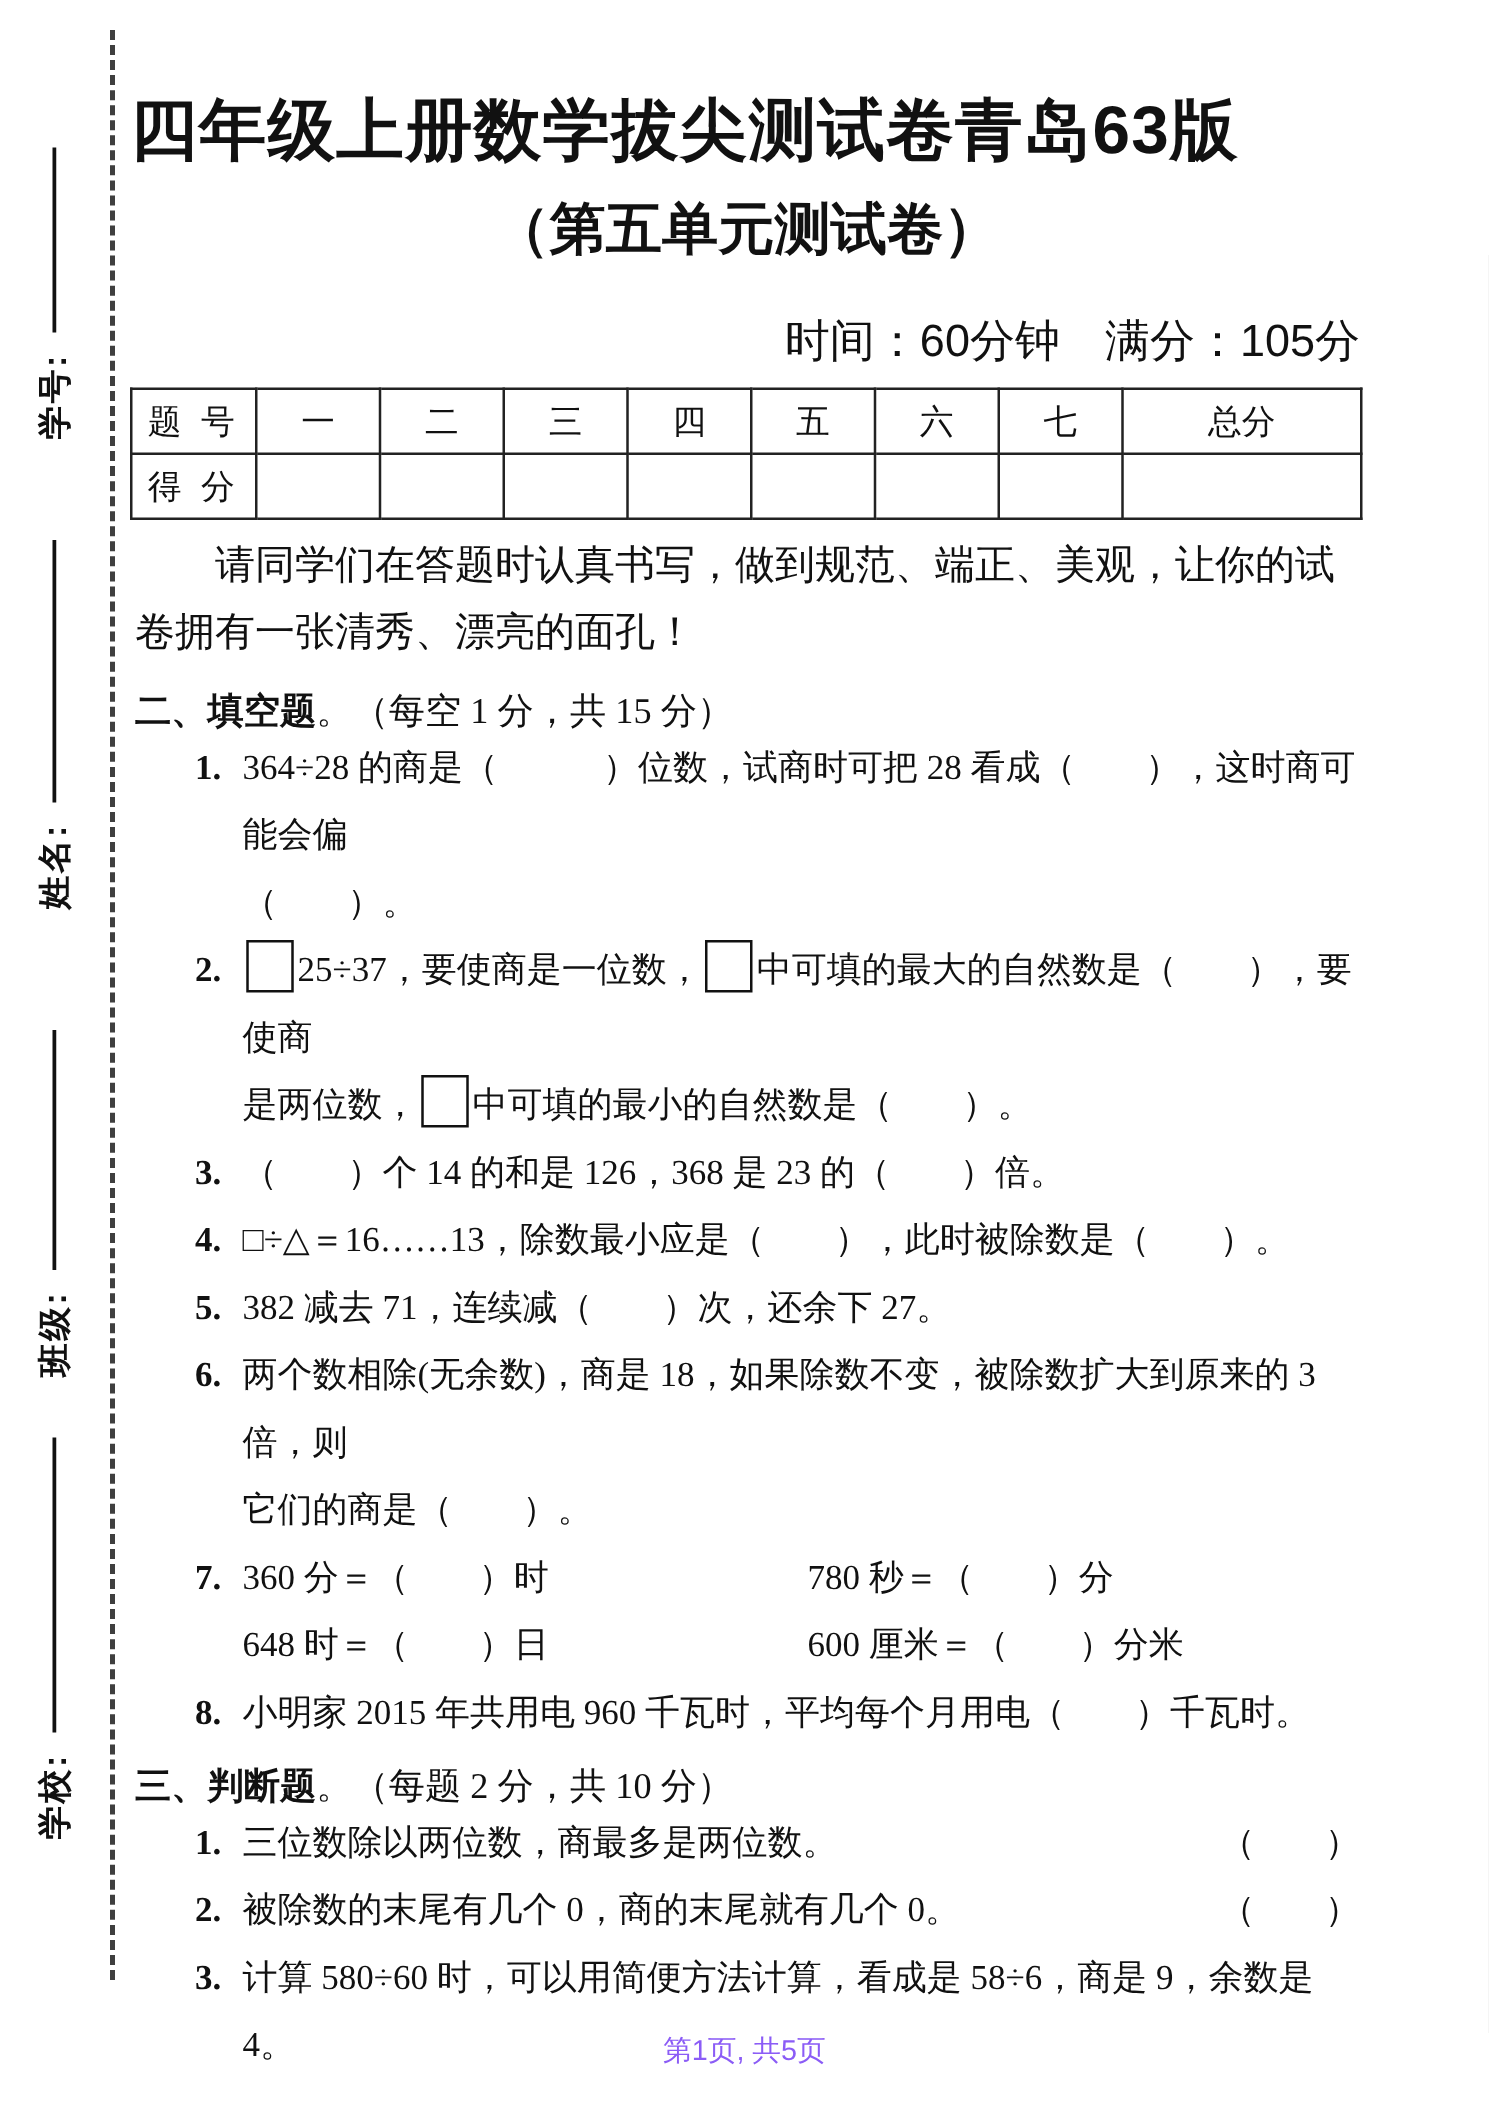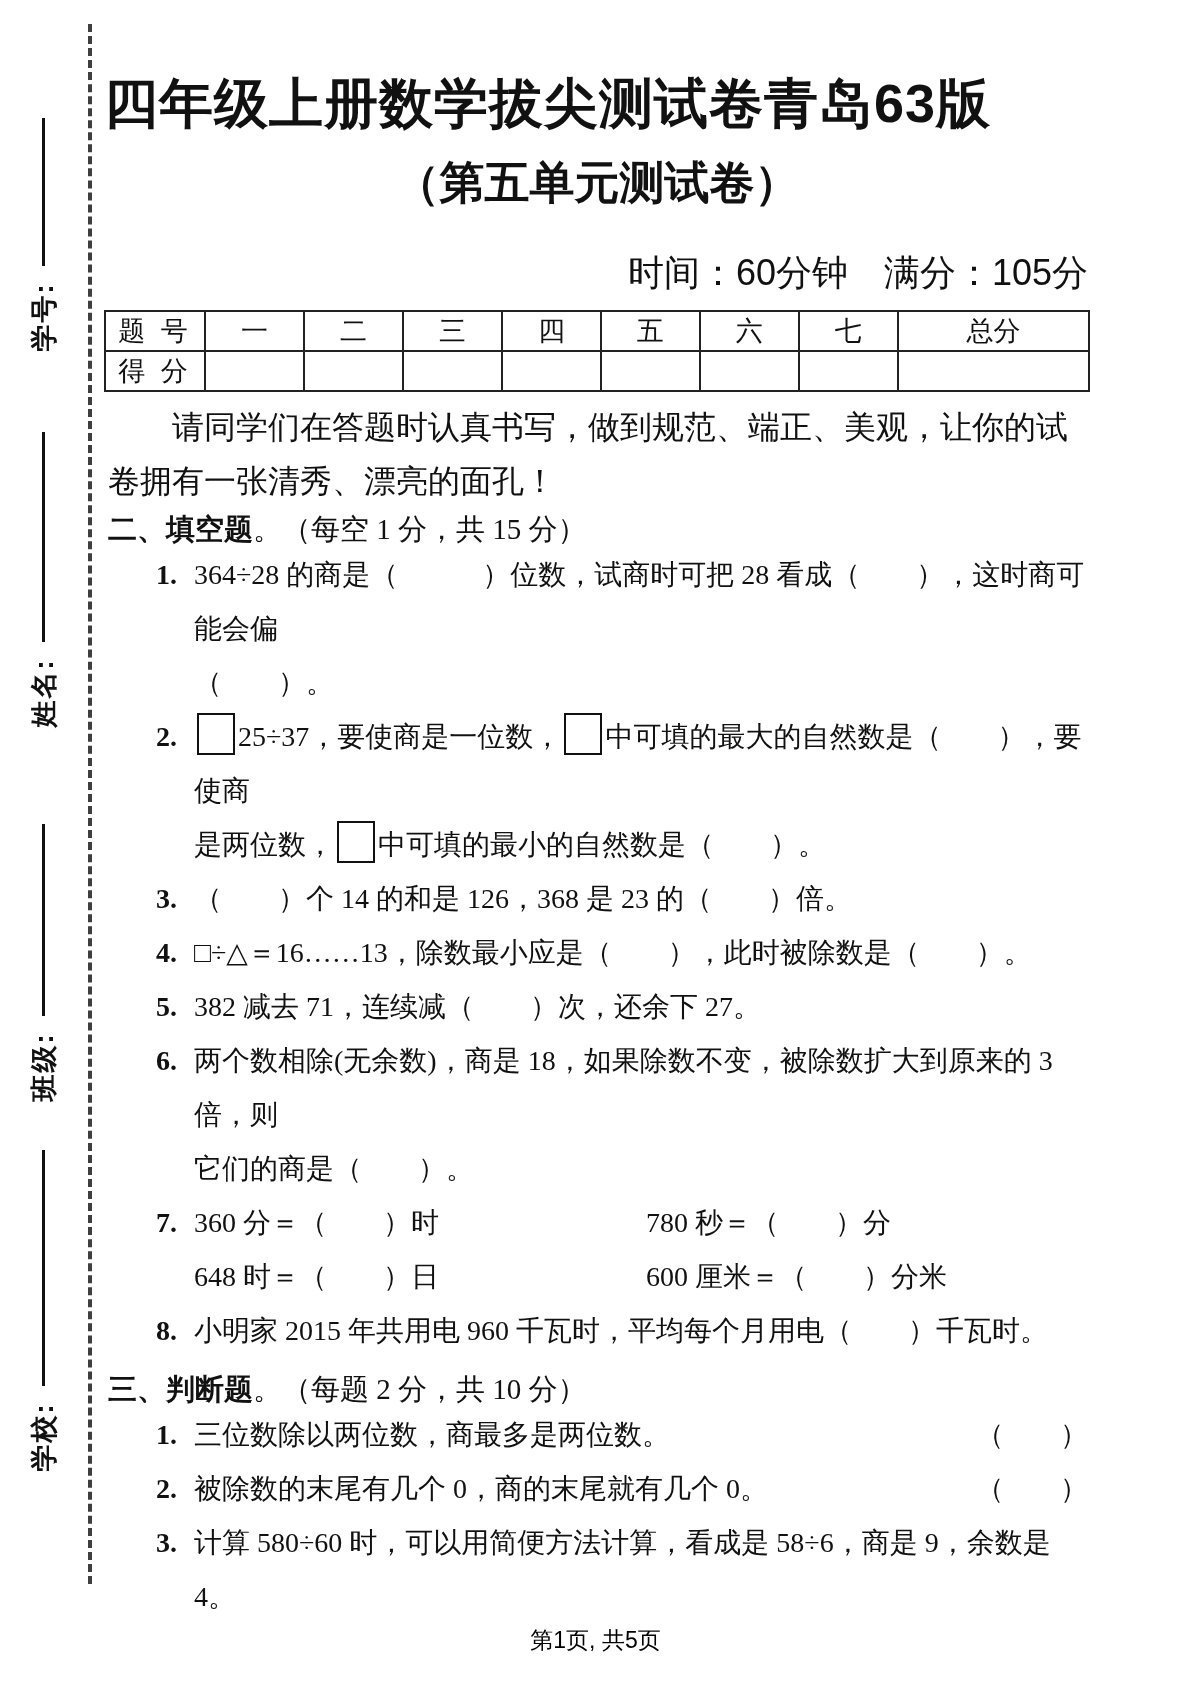--- a/index.html
+++ b/index.html
@@ -43,21 +43,21 @@
     font-family: "Liberation Sans", "DejaVu Sans", sans-serif;
     font-weight: bold; font-size: 45px;
   }
   .meta {
     margin-top: 36px; text-align: right; padding-right: 2px;
     font-family: "Liberation Sans", "DejaVu Sans", sans-serif;
     font-size: 36px;
   }
   table.score { width: 100%; border-collapse: collapse; margin-top: 12px; }
   table.score td {
-    border: 2px solid #222; height: 40px; text-align: center; vertical-align: middle;
+    border: 2px solid #222; height: 52px; text-align: center; vertical-align: middle;
     font-size: 27px; font-family: "Liberation Sans", "DejaVu Sans", sans-serif;
   }
   table.score td.label-cell { width: 100px; letter-spacing: 4px; }
 
   .sec-heading { margin-top: 28px; font-size: 29px; line-height: 38px; padding-left: 4px; }
   .sec-heading .hb { font-family: "Liberation Sans", "DejaVu Sans", sans-serif; font-weight: bold; }
   .sec-heading .hr { font-family: "Liberation Serif", "DejaVu Serif", serif; font-weight: normal; }
 
   .para { margin-top: 8px; padding-left: 4px; font-size: 32px; line-height: 54px; text-indent: 2em; }
 
@@ -68,21 +68,21 @@
     border: 2px solid #111; vertical-align: -9px; margin: 0 3px;
   }
   .col-a { display: inline-block; width: 452px; }
 
   .judge-q { position: relative; padding-left: 90px; padding-right: 2px; font-size: 28px; line-height: 54px; }
   .judge-q .q-num { position: absolute; left: 52px; top: 0; font-weight: bold; }
   .judge-row { display: flex; justify-content: space-between; }
 
   .footer {
     position: absolute; left: 0; right: 0; bottom: 28px; text-align: center;
-    font-family: "Liberation Sans", "DejaVu Sans", sans-serif; font-size: 23px; color: #000000;
+    font-family: "Liberation Sans", "DejaVu Sans", sans-serif; font-size: 23px; color: #8b5cf6;
   }
 </style>
 </head>
 <body>
 
 <div class="page">
 
   <div class="binding-line"></div>
 
   <div class="side-group g1">
@@ -138,21 +138,21 @@
         <td></td>
         <td></td>
         <td></td>
         <td></td>
       </tr>
     </tbody>
       </table>
 
     <div class="para">请同学们在答题时认真书写，做到规范、端正、美观，让你的试卷拥有一张清秀、漂亮的面孔！</div>
 
-    <div class="sec-heading" style="margin-top:2px;">
+    <div class="sec-heading" style="margin-top:18px;">
       <span class="hb">二、填空题</span><span class="hr">。（每空 1 分，共 15 分）</span>
     </div>
 
     <div class="q">
       <span class="q-num">1.</span>
       <span>364÷28 的商是（　　　）位数，试商时可把 28 看成（　　），这时商可能会偏</span><br>
       <span>（　　）。</span>
     </div>
 
     <div class="q">

